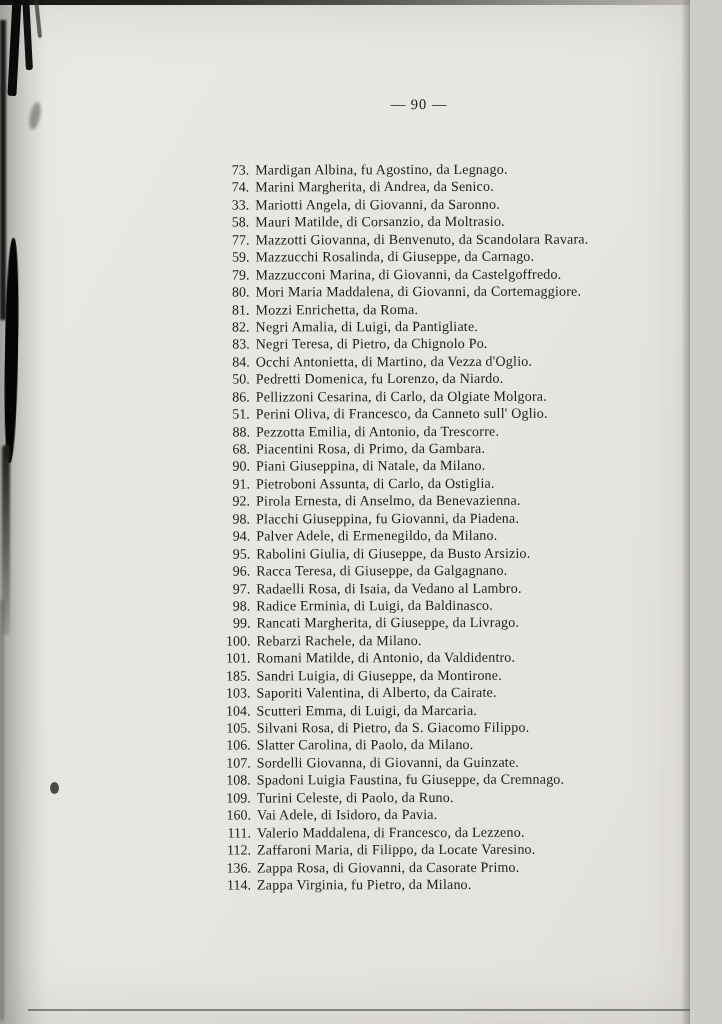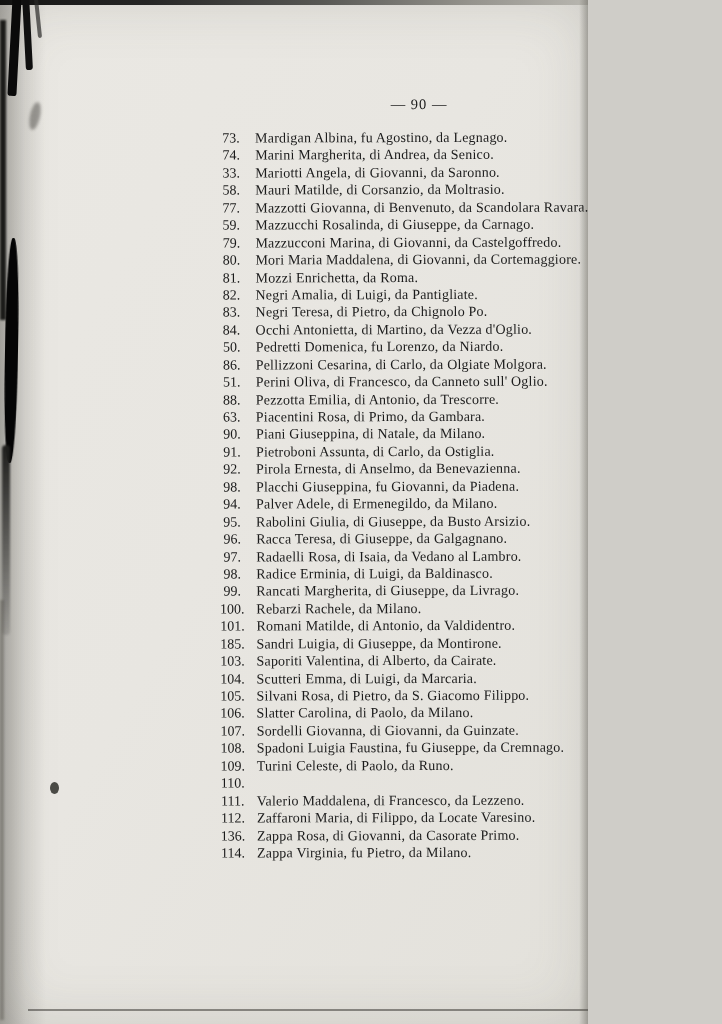--- a/index.html
+++ b/index.html
@@ -2,21 +2,21 @@
 <html><head>
 <meta charset="utf-8">
 <style>
   html, body {
     margin: 0;
     padding: 0;
     background: #cfcdc8;
   }
   .page {
     position: relative;
-    width: 588px;
+    width: 690px;
     height: 1024px;
     overflow: hidden;
     background: linear-gradient(120deg, #eae8e3 0%, #e8e6e1 45%, #e3e1db 100%);
     box-shadow: inset 0 0 60px rgba(90,88,80,0.18);
     font-family: "Liberation Serif", "DejaVu Serif", serif;
     color: #1b1b1b;
   }
   
   .art { position: absolute; pointer-events: none; }
   .top-line {
@@ -63,22 +63,23 @@
   .entry {
     display: flex;
     align-items: baseline;
     height: 17.45px;
     line-height: 17.45px;
     white-space: nowrap;
   }
   .entry .num {
     display: inline-block;
     width: 36px;
-    text-align: center;
+    text-align: right;
     flex: 0 0 36px;
+    margin-top: 32px;
   }
   .entry .txt {
     margin-left: 6px;
     letter-spacing: 0.2px;
   }
 </style>
 </head>
 <body>
 
 <div class="page">
@@ -158,21 +159,21 @@
         </div>
         <div class="entry">
           <span class="num">51.</span>
           <span class="txt">Perini Oliva, di Francesco, da Canneto sull' Oglio.</span>
         </div>
         <div class="entry">
           <span class="num">88.</span>
           <span class="txt">Pezzotta Emilia, di Antonio, da Trescorre.</span>
         </div>
         <div class="entry">
-          <span class="num">63.</span>
+          <span class="num">68.</span>
           <span class="txt">Piacentini Rosa, di Primo, da Gambara.</span>
         </div>
         <div class="entry">
           <span class="num">90.</span>
           <span class="txt">Piani Giuseppina, di Natale, da Milano.</span>
         </div>
         <div class="entry">
           <span class="num">91.</span>
           <span class="txt">Pietroboni Assunta, di Carlo, da Ostiglia.</span>
         </div>
@@ -242,21 +243,22 @@
         </div>
         <div class="entry">
           <span class="num">108.</span>
           <span class="txt">Spadoni Luigia Faustina, fu Giuseppe, da Cremnago.</span>
         </div>
         <div class="entry">
           <span class="num">109.</span>
           <span class="txt">Turini Celeste, di Paolo, da Runo.</span>
         </div>
         <div class="entry">
-          <span class="num">110.</span>
+          <span class="num">160.</span>
+          <span class="txt">Vai Adele, di Isidoro, da Pavia.</span>
         </div>
         <div class="entry">
           <span class="num">111.</span>
           <span class="txt">Valerio Maddalena, di Francesco, da Lezzeno.</span>
         </div>
         <div class="entry">
           <span class="num">112.</span>
           <span class="txt">Zaffaroni Maria, di Filippo, da Locate Varesino.</span>
         </div>
         <div class="entry">

